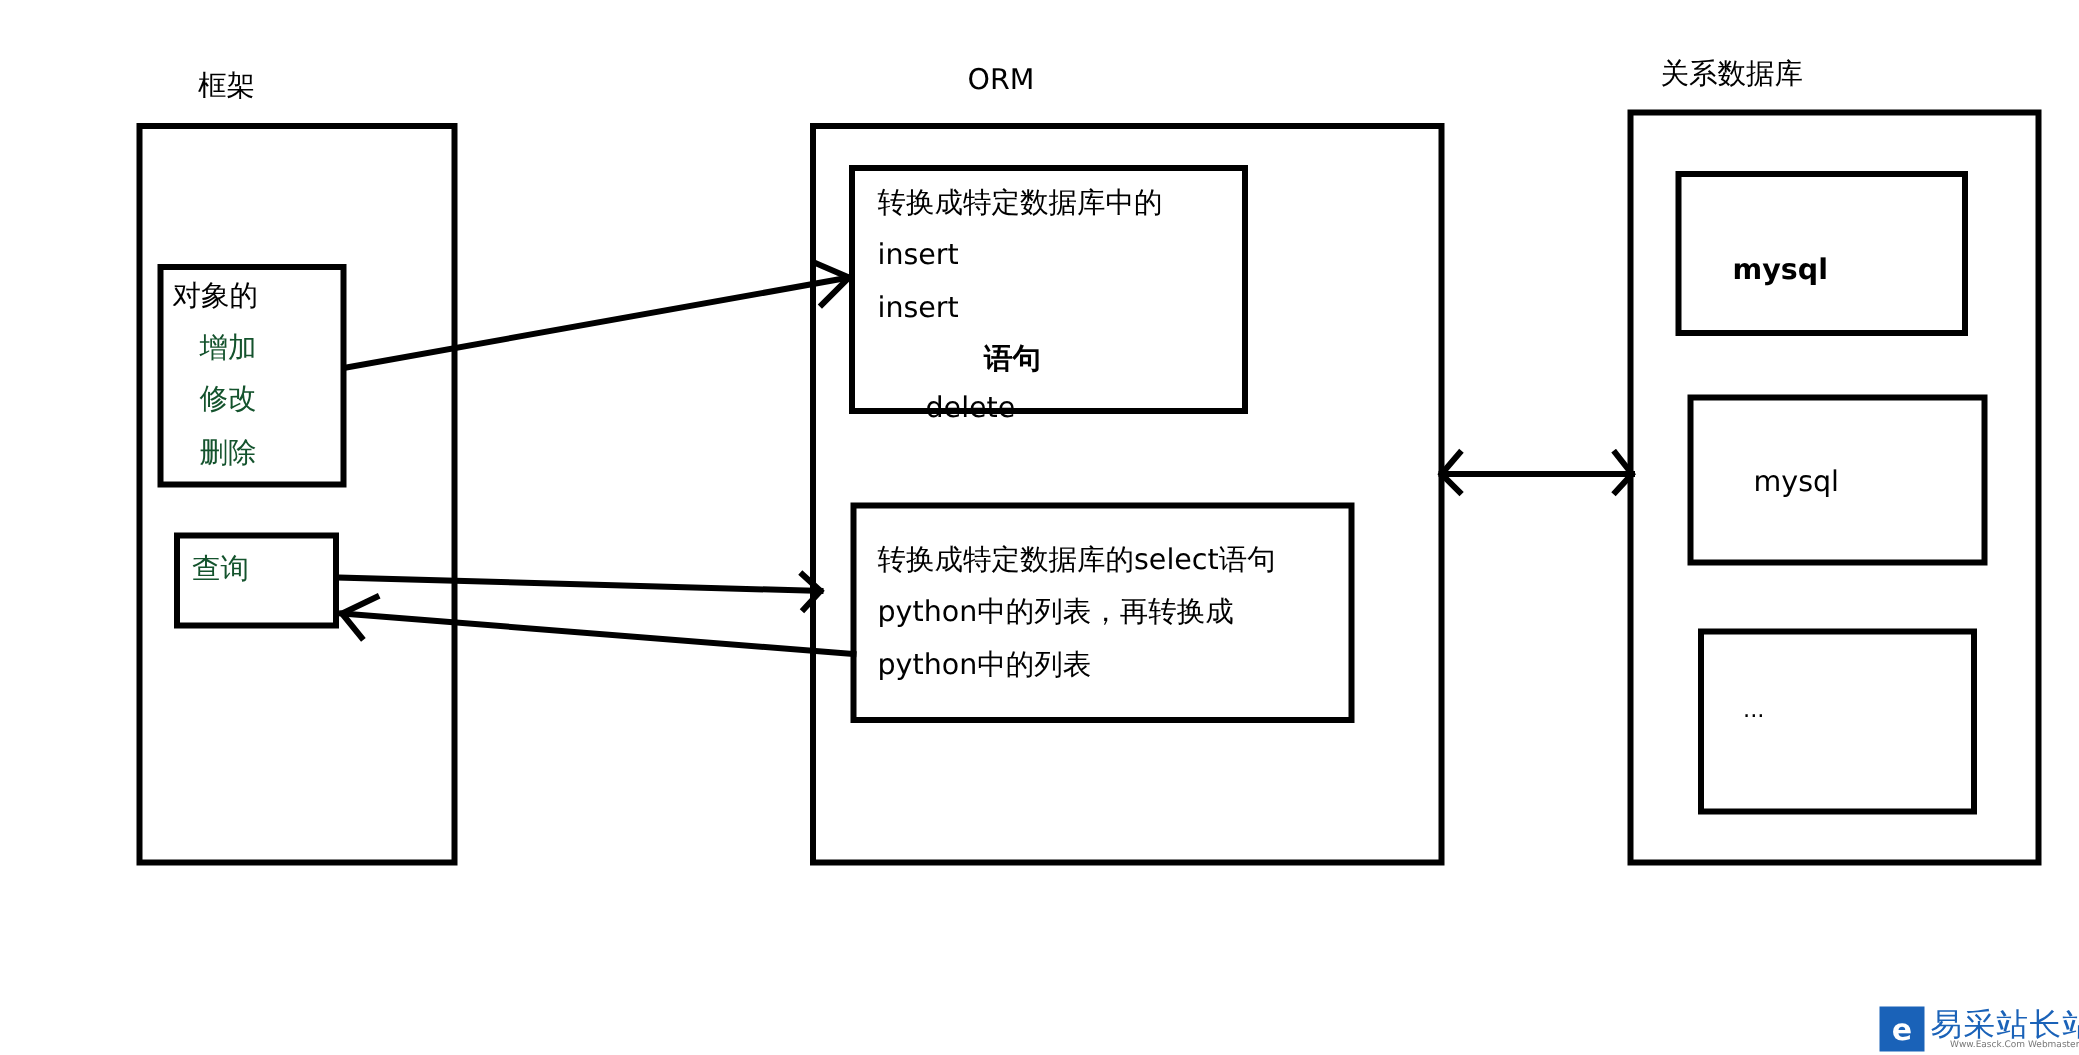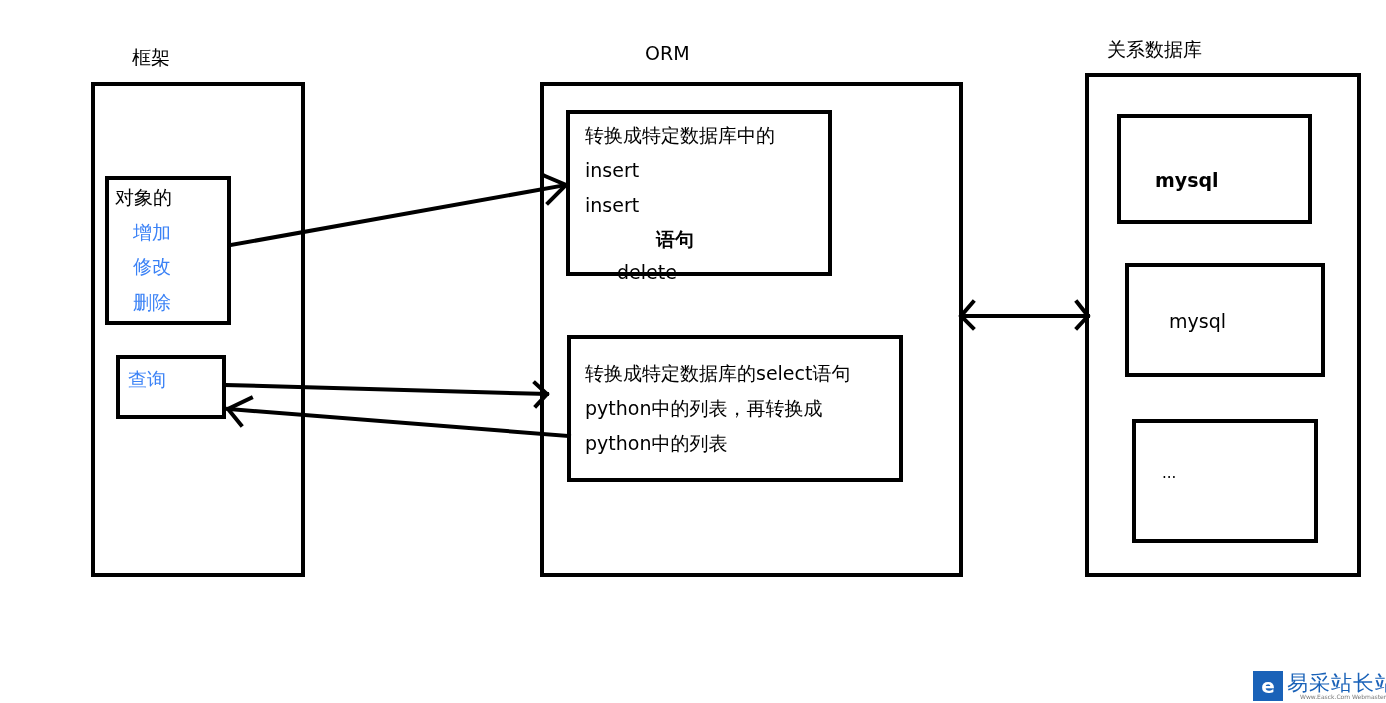--- a/index.html
+++ b/index.html
@@ -1,21 +1,21 @@
 <!DOCTYPE html>
 <html><head>
 <meta charset="utf-8">
 <style>
   html, body { margin: 0; padding: 0; background: #ffffff; }
   body { width: 1386px; height: 703px; position: relative; overflow: hidden;
          font-family: "DejaVu Sans", "Liberation Sans", sans-serif; color: #000; }
   .box { position: absolute; border: 4px solid #000; box-sizing: border-box; background: transparent; }
   .label { position: absolute; font-size: 19px; white-space: nowrap; line-height: 1; }
   .txt { position: absolute; font-size: 19px; white-space: nowrap; line-height: 1; }
-  .red { color: #3b82f6; }
+  .red { color: #14532d; }
   svg.arrows { position: absolute; left: 0; top: 0; }
   .wm { position: absolute; left: 1250px; top: 668px; width: 136px; height: 35px; background: #fff; }
   .wm-logo { position: absolute; left: 3px; top: 3px; width: 30px; height: 30px; background: #1a62b8;
              color: #fff; font-size: 20px; font-weight: bold; text-align: center; line-height: 30px; }
   .wm-title { position: absolute; left: 37px; top: 1px; font-size: 21px; color: #1a62b8; white-space: nowrap; letter-spacing: 1px; }
   .wm-sub { position: absolute; left: 50px; top: 25px; font-size: 6px; color: #777; white-space: nowrap; }
 </style>
 </head>
 <body>
 

